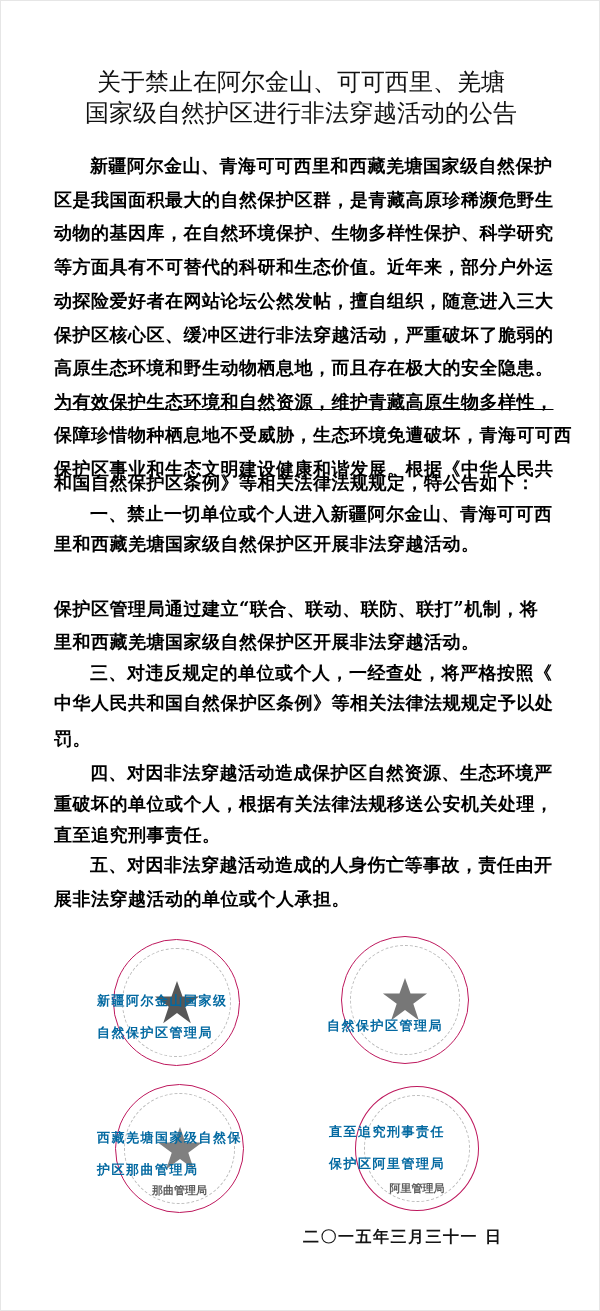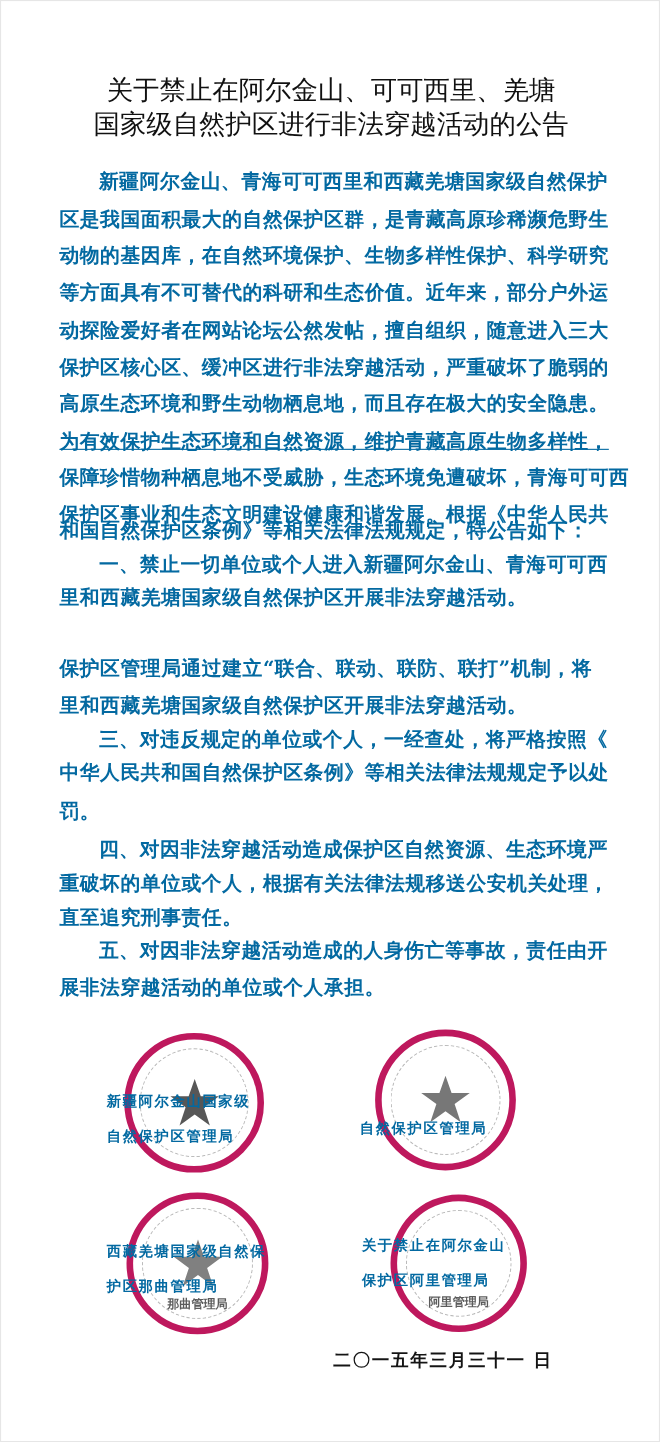--- a/index.html
+++ b/index.html
@@ -1,24 +1,24 @@
 <!DOCTYPE html>
 <html><head>
 <meta charset="utf-8">
 <style>
   html, body { margin:0; padding:0; background:#ffffff; }
   body { width:600px; height:1311px; position:relative; overflow:hidden; }
   .frame { position:absolute; left:0; top:0; width:598px; height:1309px; border:1px solid #e6e6e6; background:#fff; }
   .title-line { position:absolute; left:0; width:600px; text-align:center;
     font-family:"DejaVu Sans","Liberation Sans",sans-serif; font-size:24px; line-height:30px; color:#111; white-space:nowrap; }
   .line { position:absolute; left:53px; height:24px; line-height:24px;
-    font-family:"DejaVu Serif","Liberation Serif",serif; font-size:18px; font-weight:bold; color:#0369a1;
+    font-family:"DejaVu Serif","Liberation Serif",serif; font-size:18px; font-weight:bold; color:#000000;
     white-space:nowrap; letter-spacing:0.5px; }
   .line.indent { left:89px; }
-  .stamp { position:absolute; border-radius:50%; border:6px solid #be185d; box-sizing:border-box; }
+  .stamp { position:absolute; border-radius:50%; border:1px solid #be185d; box-sizing:border-box; }
   .stamp .inner { position:absolute; left:8px; top:8px; right:8px; bottom:8px; border-radius:50%;
     border:1px dashed rgba(60,60,60,0.35); }
   .stamp .star { position:absolute; left:50%; top:50%; width:46px; height:46px; transform:translate(-50%,-52%); }
   .stamp .bottom-label { position:absolute; left:0; width:100%; text-align:center; bottom:14px;
     font-family:"DejaVu Sans","Liberation Sans",sans-serif; font-size:11px; font-weight:bold; color:#333; opacity:0.8; }
   .org { position:absolute; font-family:Liberation Sans, sans-serif; font-size:13px; font-weight:bold;
     color:#0369a1; line-height:30px; white-space:nowrap; letter-spacing:1.5px; }
   .date { position:absolute; left:302px; top:1226px; font-family:"DejaVu Sans","Liberation Sans",sans-serif;
     font-size:16px; font-weight:bold; color:#141414; letter-spacing:1.5px; white-space:nowrap; }
 </style>
@@ -83,17 +83,17 @@
     </svg>
     <div class="bottom-label">那曲管理局</div>
   </div>
   <div class="org" style="left:96px; top:1122px;">西藏羌塘国家级自然保</div>
   <div class="org" style="left:96px; top:1154px;">护区那曲管理局</div>
 
   <div class="stamp" style="left:354px; top:1085px; width:124px; height:125px;">
     <div class="inner"></div>
     <div class="bottom-label">阿里管理局</div>
   </div>
-  <div class="org" style="left:328px; top:1116px;">关于禁止在阿尔金山</div>
+  <div class="org" style="left:328px; top:1116px;">直至追究刑事责任</div>
   <div class="org" style="left:328px; top:1148px;">保护区阿里管理局</div>
 
   <div class="date">二〇一五年三月三十一 日</div>
 </div>
 
 </body></html>

